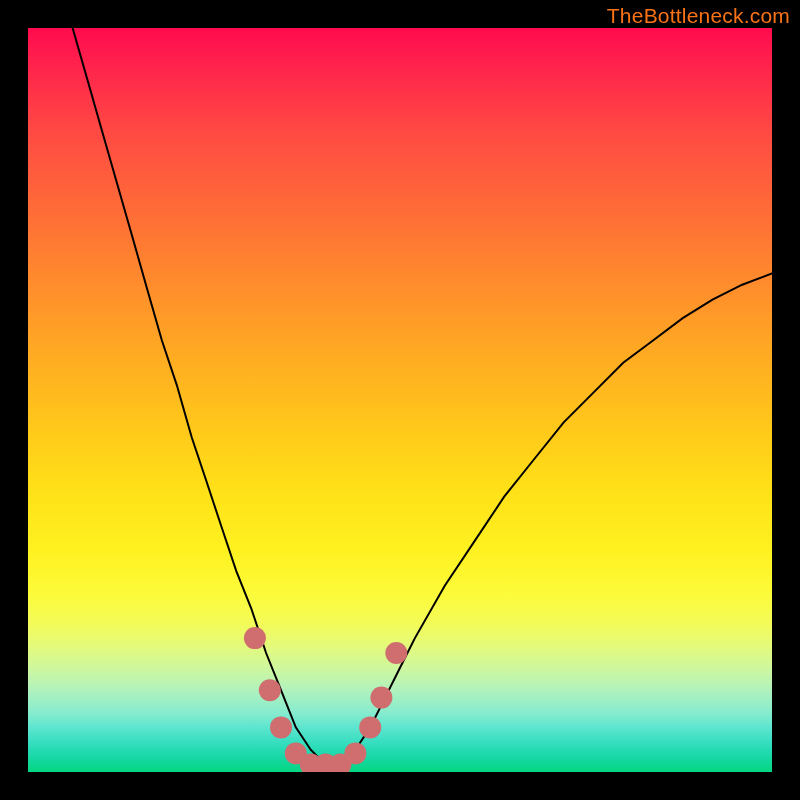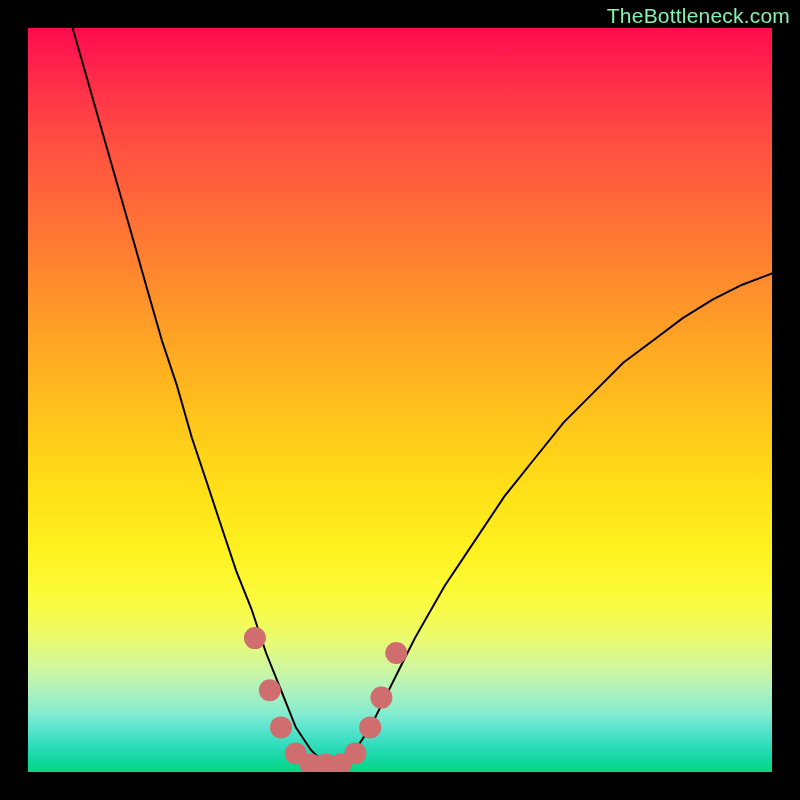--- a/index.html
+++ b/index.html
@@ -54,21 +54,21 @@
   svg.curve {
     position: absolute;
     inset: 0;
     width: 744px;
     height: 744px;
   }
   .watermark {
     position: absolute;
     top: 4px;
     right: 10px;
-    color: #86efac;
+    color: #f97316;
     font-size: 21px;
     letter-spacing: 0.2px;
     font-weight: 500;
   }
 </style>
 </head>
 <body>
 
 <div class="frame">
   <div class="plot">

